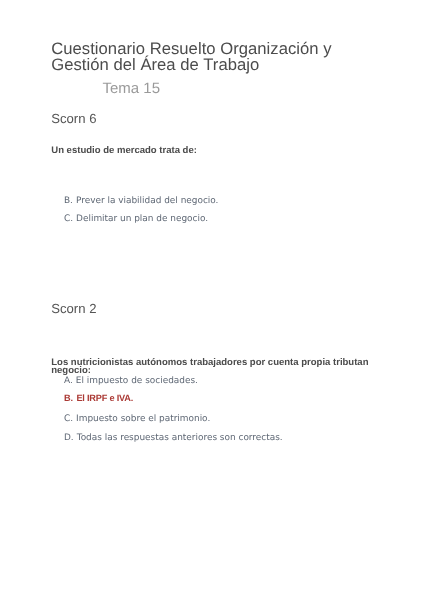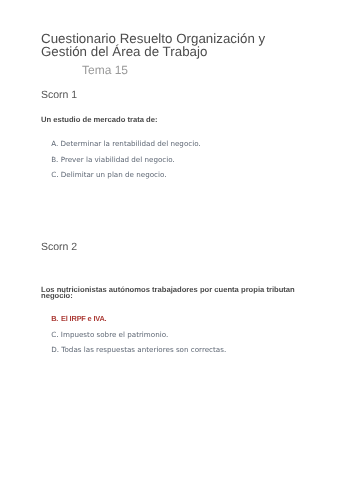--- a/index.html
+++ b/index.html
@@ -40,29 +40,29 @@
 
 <div class="page">
 
   <div class="abs doc-title">
     <div>Cuestionario Resuelto Organización y</div>
     <div>Gestión del Área de Trabajo</div>
   </div>
 
   <div class="abs subtitle">Tema 15</div>
 
-  <div class="abs sec-head s1h">Scorn 1</div>
+  <div class="abs sec-head s1h">Scorn 6</div>
   <div class="abs q-text q1">
     <div>Un estudio de mercado trata de:</div>
   </div>
-  <div class="abs opt o1a"><span>A.</span><span class="gap"></span><span>Determinar la rentabilidad del negocio.</span></div>
   <div class="abs opt o1b"><span>B.</span><span class="gap"></span><span>Prever la viabilidad del negocio.</span></div>
   <div class="abs opt o1c"><span>C.</span><span class="gap"></span><span>Delimitar un plan de negocio.</span></div>
 
   <div class="abs sec-head s2h">Scorn 2</div>
   <div class="abs q-text q2">
     <div>Los nutricionistas autónomos trabajadores por cuenta propia tributan</div>
     <div>negocio:</div>
   </div>
+  <div class="abs opt o2a"><span>A.</span><span class="gap"></span><span>El impuesto de sociedades.</span></div>
   <div class="abs opt correct o2b"><span>B.</span><span class="gap"></span><span>El IRPF e IVA.</span></div>
   <div class="abs opt o2c"><span>C.</span><span class="gap"></span><span>Impuesto sobre el patrimonio.</span></div>
   <div class="abs opt o2d"><span>D.</span><span class="gap"></span><span>Todas las respuestas anteriores son correctas.</span></div>
 </div>
 
 </body></html>

